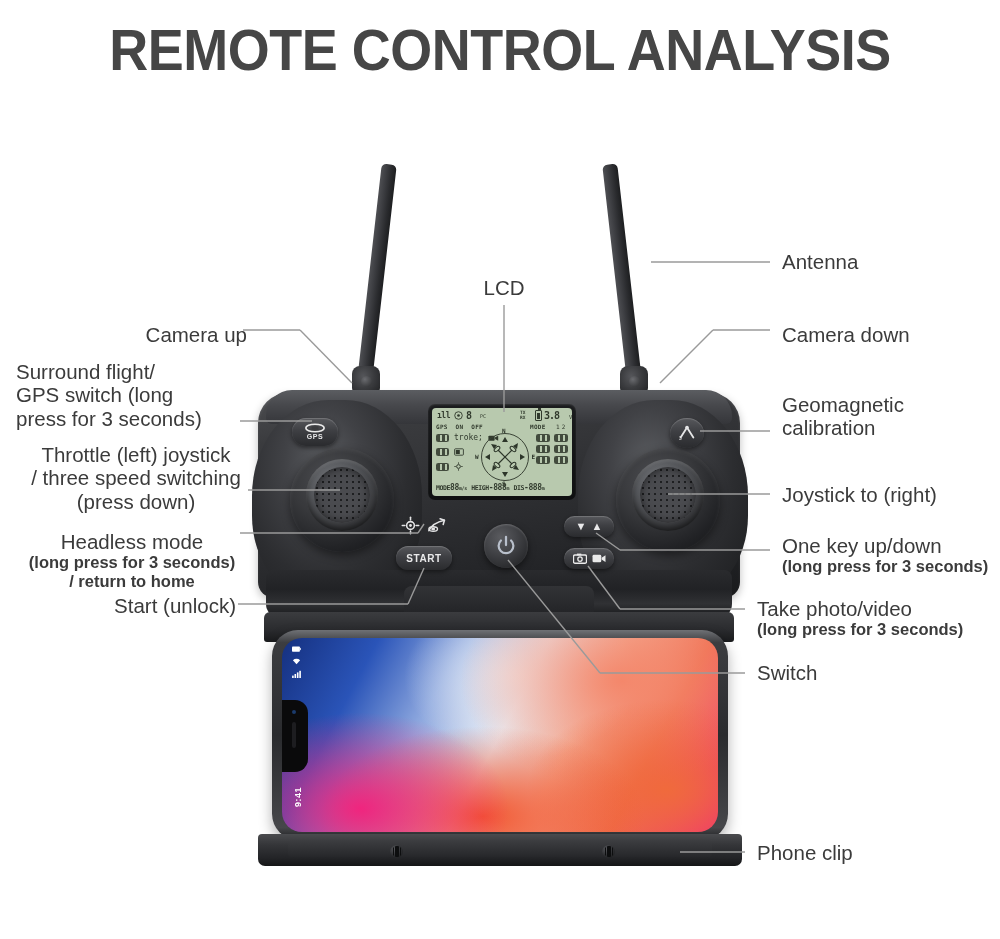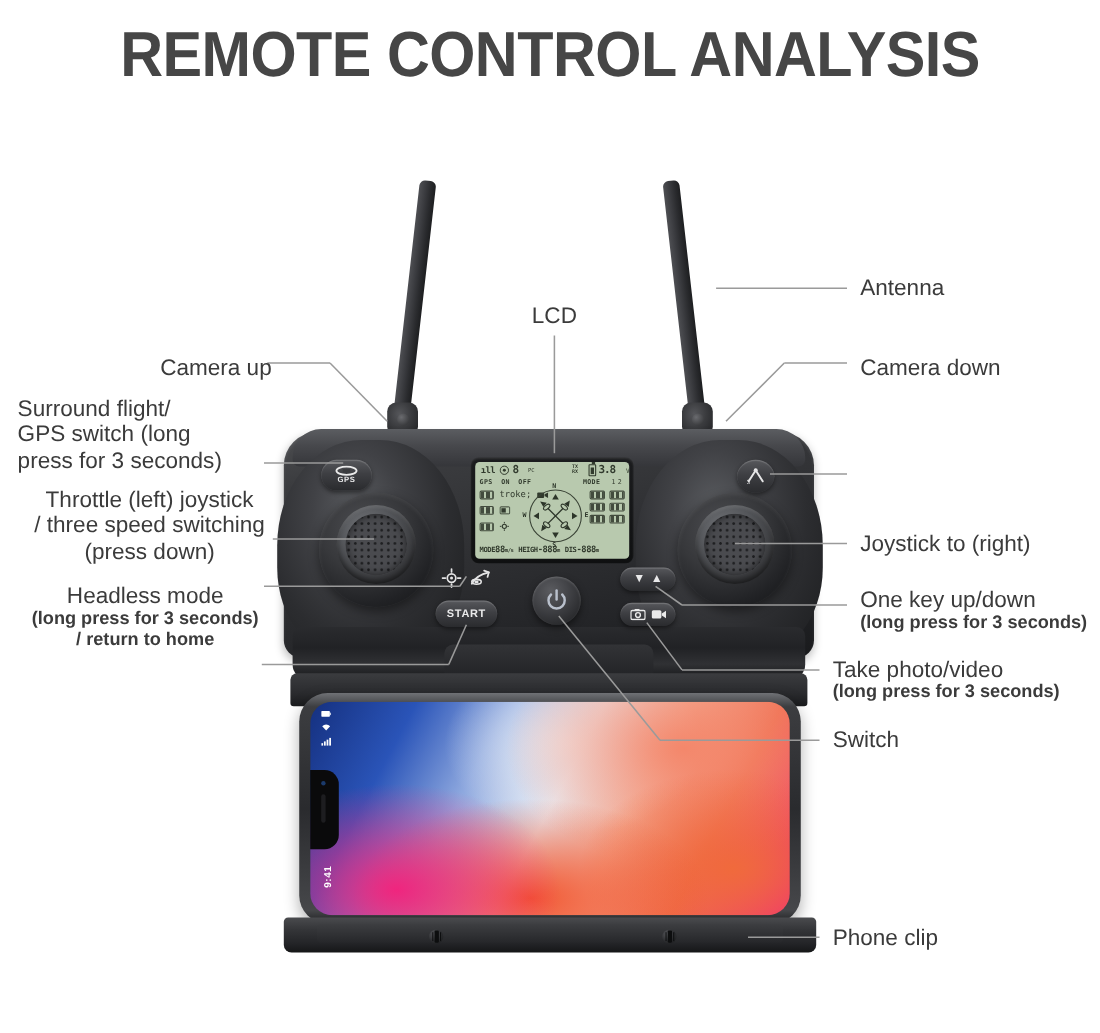--- a/index.html
+++ b/index.html
@@ -95,21 +95,20 @@
     border-radius:50%; background: radial-gradient(circle at 35% 30%, #6a6b6f, #2a2b2d);
   }
 
   
   #lcd-frame {
     position:absolute; left:428px; top:404px; width:148px; height:96px;
     background: linear-gradient(180deg,#1b1c1e,#0f1011);
     border-radius: 7px;
     padding: 4px;
     box-shadow: inset 0 1px 2px rgba(255,255,255,.12);
-    margin-top: 12px;
   }
   #lcd {
     position:relative; width:100%; height:100%;
     background: #b8c9ae;
     border-radius: 4px;
     color: #2c3529;
     font-family: "DejaVu Sans Mono", monospace;
     overflow:hidden;
   }
   .lcdtxt { position:absolute; font-family:"DejaVu Sans Mono", monospace; color:#313a2d; }
@@ -548,20 +547,24 @@
   <div class="callout right" style="left:782px; top:323px; width:215px;">
     <div class="main">Camera down</div>
   </div>
 
   <div class="callout left" style="left:16px; top:360px; width:228px; text-align:left;">
     <div class="main">Surround flight/
 GPS switch (long
 press for 3 seconds)</div>
   </div>
 
+  <div class="callout right" style="left:782px; top:393px; width:215px;">
+    <div class="main">Geomagnetic
+calibration</div>
+  </div>
 
   <div class="callout left" style="left:16px; top:443px; width:240px;">
     <div class="main">Throttle (left) joystick
 / three speed switching
 (press down)</div>
   </div>
 
   <div class="callout right" style="left:782px; top:483px; width:215px;">
     <div class="main">Joystick to (right)</div>
   </div>
@@ -570,20 +573,23 @@
     <div class="main">Headless mode</div>
     <div class="sub">(long press for 3 seconds)
 / return to home</div>
   </div>
 
   <div class="callout right" style="left:782px; top:534px; width:218px;">
     <div class="main">One key up/down</div>
     <div class="sub">(long press for 3 seconds)</div>
   </div>
 
+  <div class="callout left" style="left:40px; top:594px; width:196px; text-align:right;">
+    <div class="main">Start (unlock)</div>
+  </div>
 
   <div class="callout right" style="left:757px; top:597px; width:243px;">
     <div class="main">Take photo/video</div>
     <div class="sub">(long press for 3 seconds)</div>
   </div>
 
   <div class="callout right" style="left:757px; top:661px; width:200px;">
     <div class="main">Switch</div>
   </div>
 

